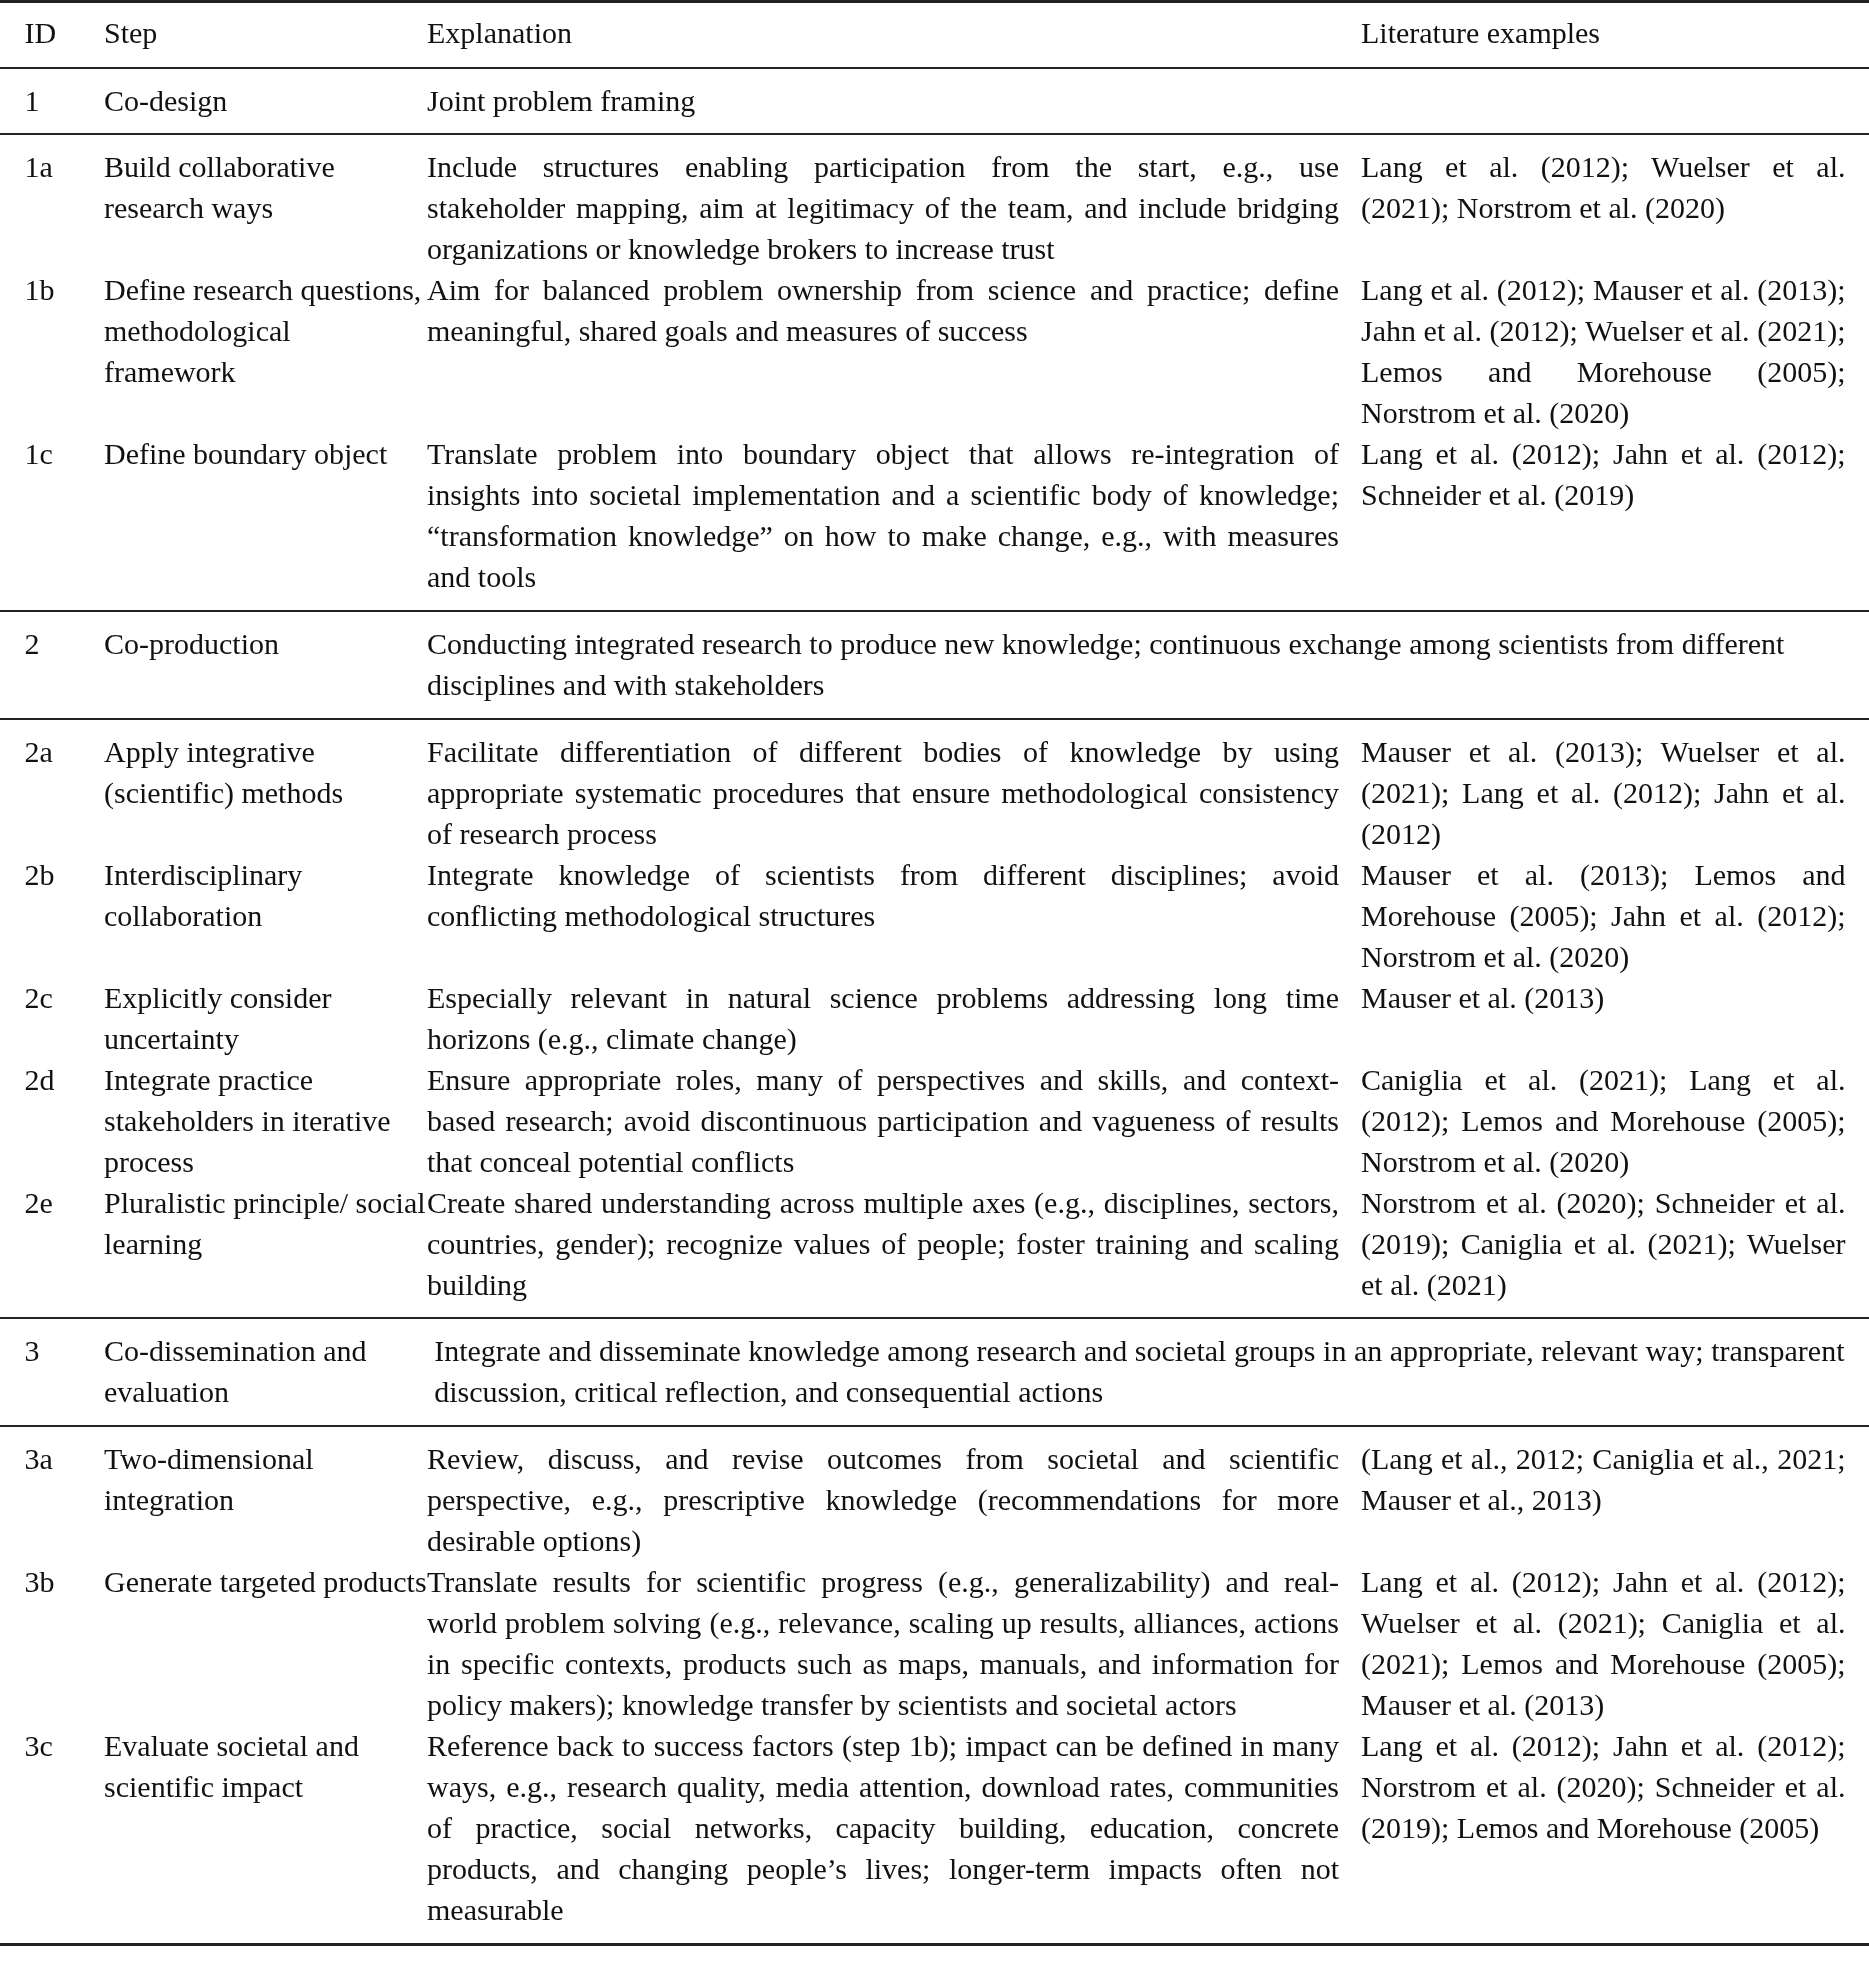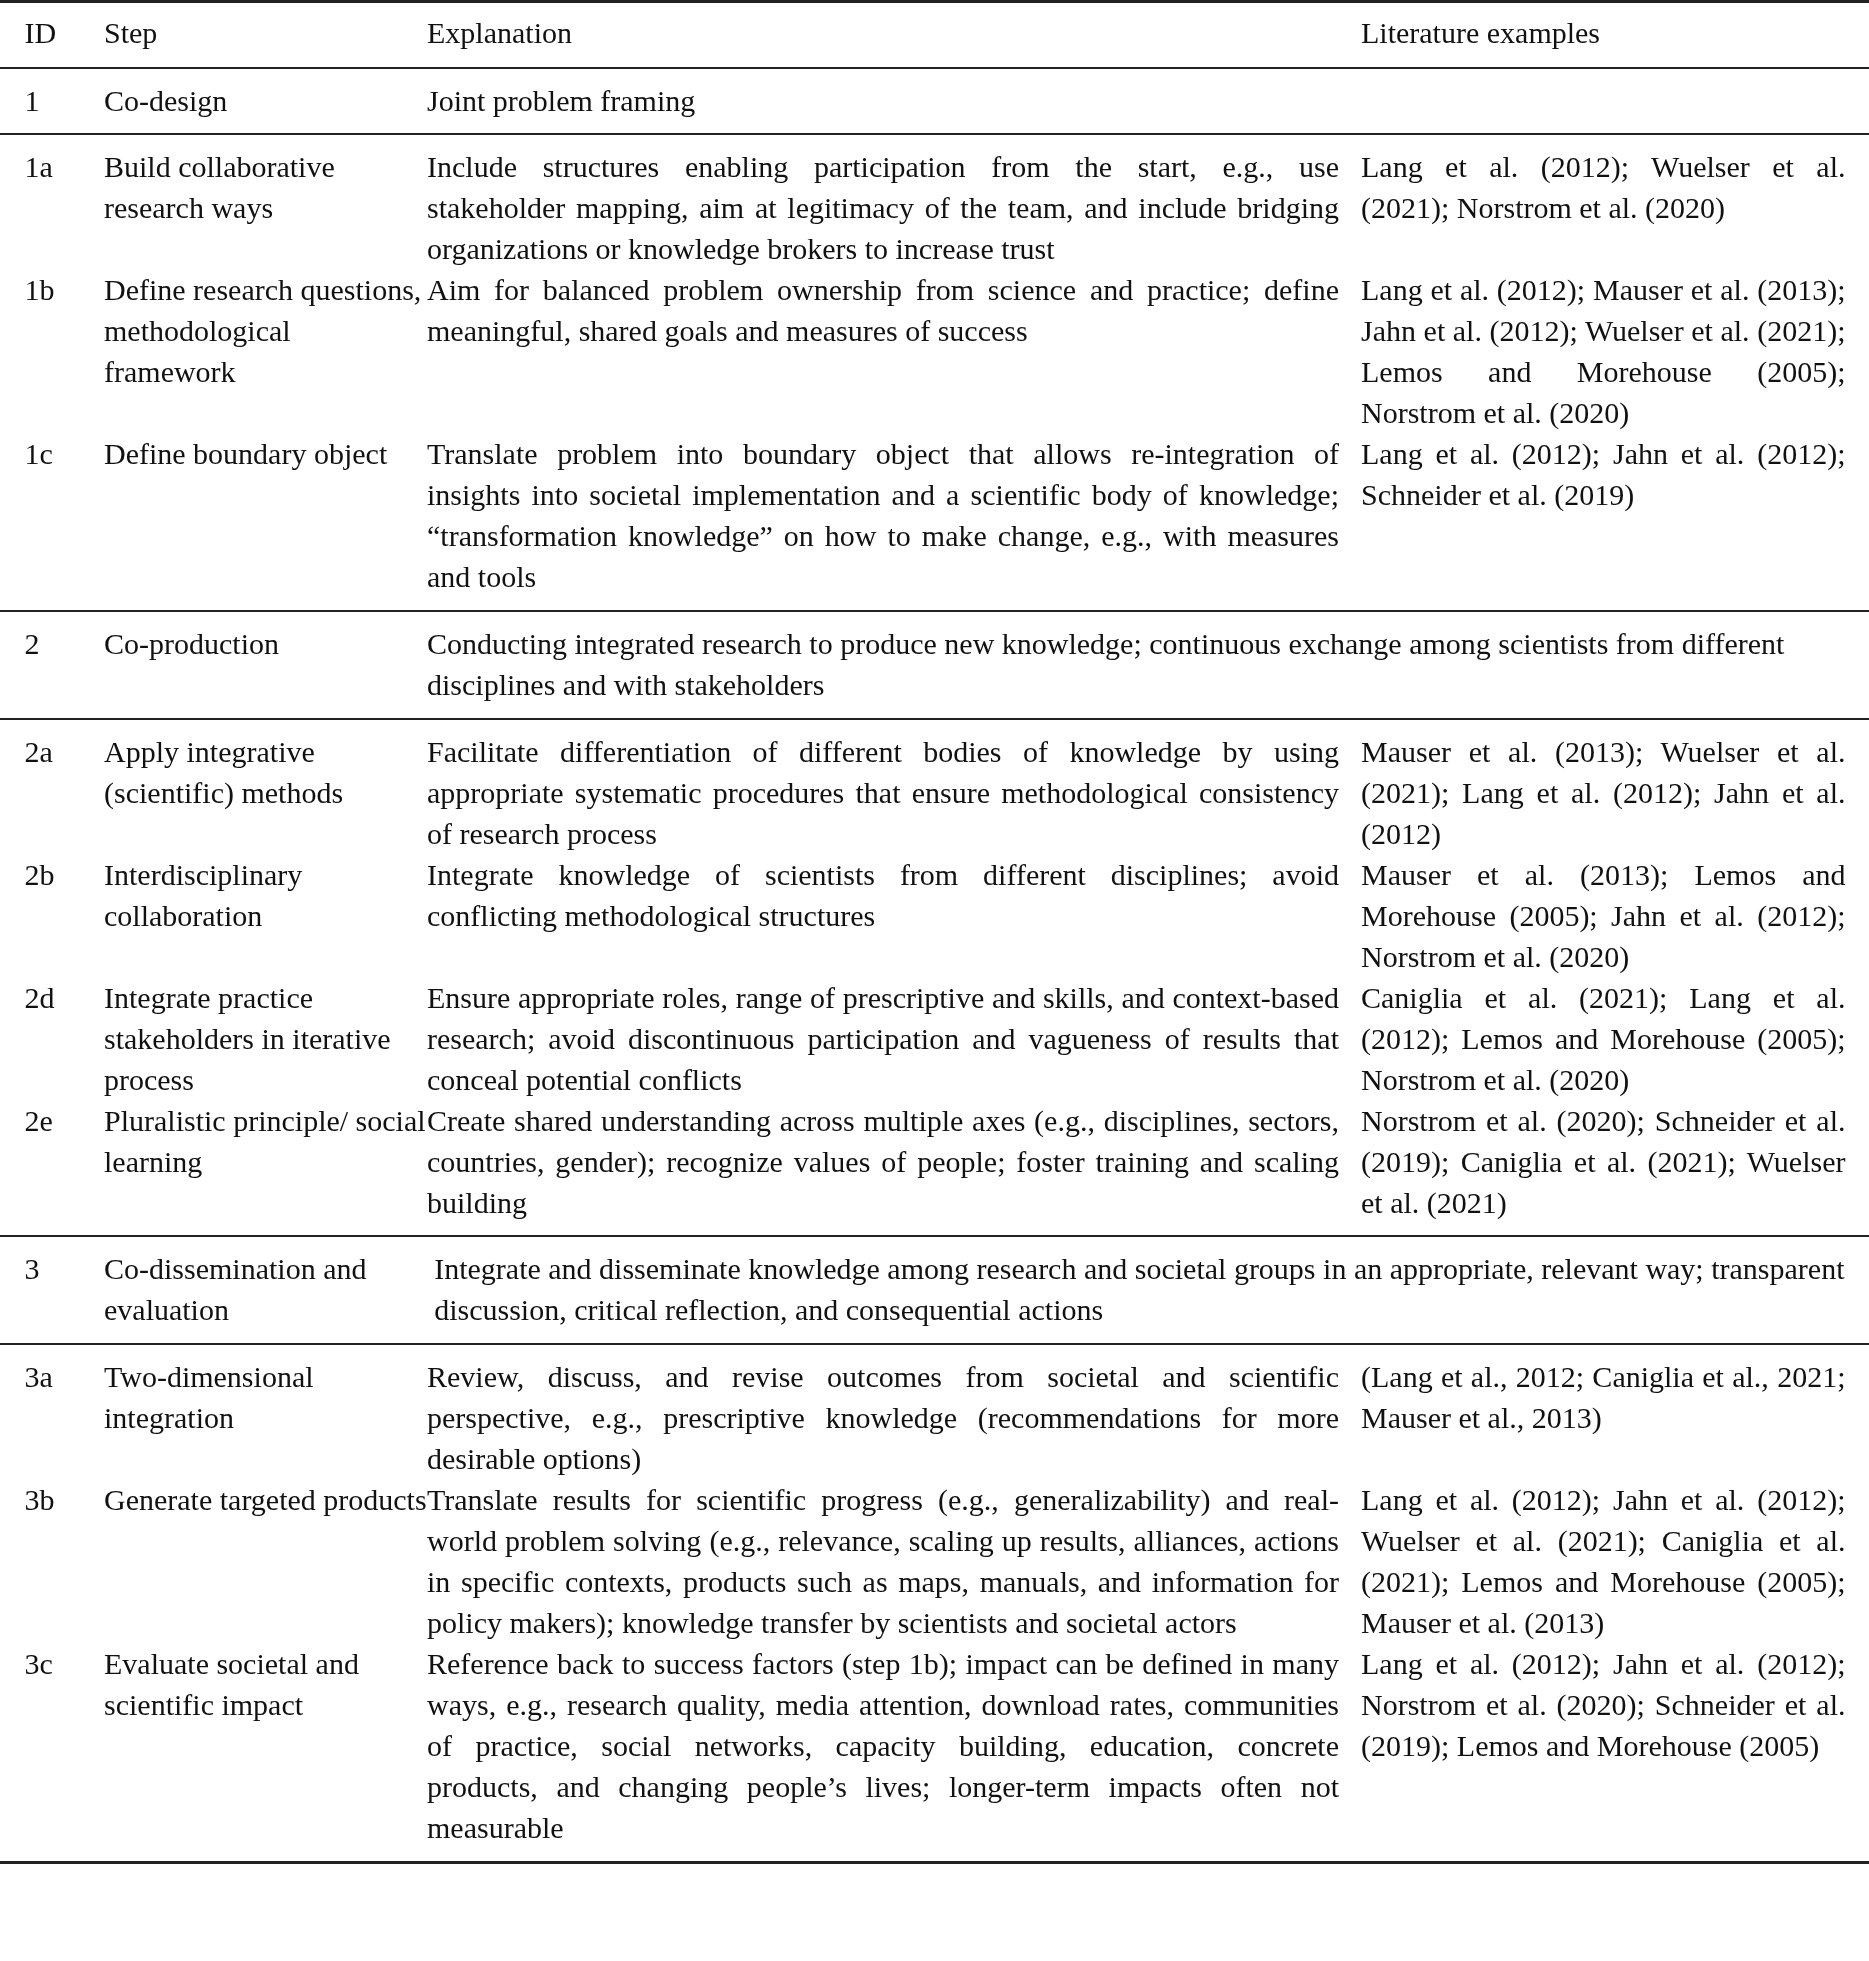--- a/index.html
+++ b/index.html
@@ -121,23 +121,29 @@
       <td class="expl">Facilitate differentiation of different bodies of knowledge by using appropriate systematic procedures that ensure methodological consistency of research process</td>
       <td class="lit">Mauser et al. (2013); Wuelser et al. (2021); Lang et al. (2012); Jahn et al. (2012)</td>
     </tr>
     <tr>
       <td class="id">2b</td>
       <td>Interdisciplinary collaboration</td>
       <td class="expl">Integrate knowledge of scientists from different disciplines; avoid conflicting methodological structures</td>
       <td class="lit">Mauser et al. (2013); Lemos and Morehouse (2005); Jahn et al. (2012); Norstrom et al. (2020)</td>
     </tr>
     <tr>
+      <td class="id">2c</td>
+      <td>Explicitly consider uncertainty</td>
+      <td class="expl">Especially relevant in natural science problems addressing long time horizons (e.g., climate change)</td>
+      <td class="lit">Mauser et al. (2013)</td>
+    </tr>
+    <tr>
       <td class="id">2d</td>
       <td>Integrate practice stakeholders in iterative process</td>
-      <td class="expl">Ensure appropriate roles, range of prescriptive and skills, and context-based research; avoid discontinuous participation and vagueness of results that conceal potential conflicts</td>
+      <td class="expl">Ensure appropriate roles, many of perspectives and skills, and context-based research; avoid discontinuous participation and vagueness of results that conceal potential conflicts</td>
       <td class="lit">Caniglia et al. (2021); Lang et al. (2012); Lemos and Morehouse (2005); Norstrom et al. (2020)</td>
     </tr>
     <tr class="last-sub">
       <td class="id">2e</td>
       <td>Pluralistic principle/ social learning</td>
       <td class="expl">Create shared understanding across multiple axes (e.g., disciplines, sectors, countries, gender); recognize values of people; foster training and scaling building</td>
       <td class="lit">Norstrom et al. (2020); Schneider et al. (2019); Caniglia et al. (2021); Wuelser et al. (2021)</td>
     </tr>
 
     <tr class="group">

